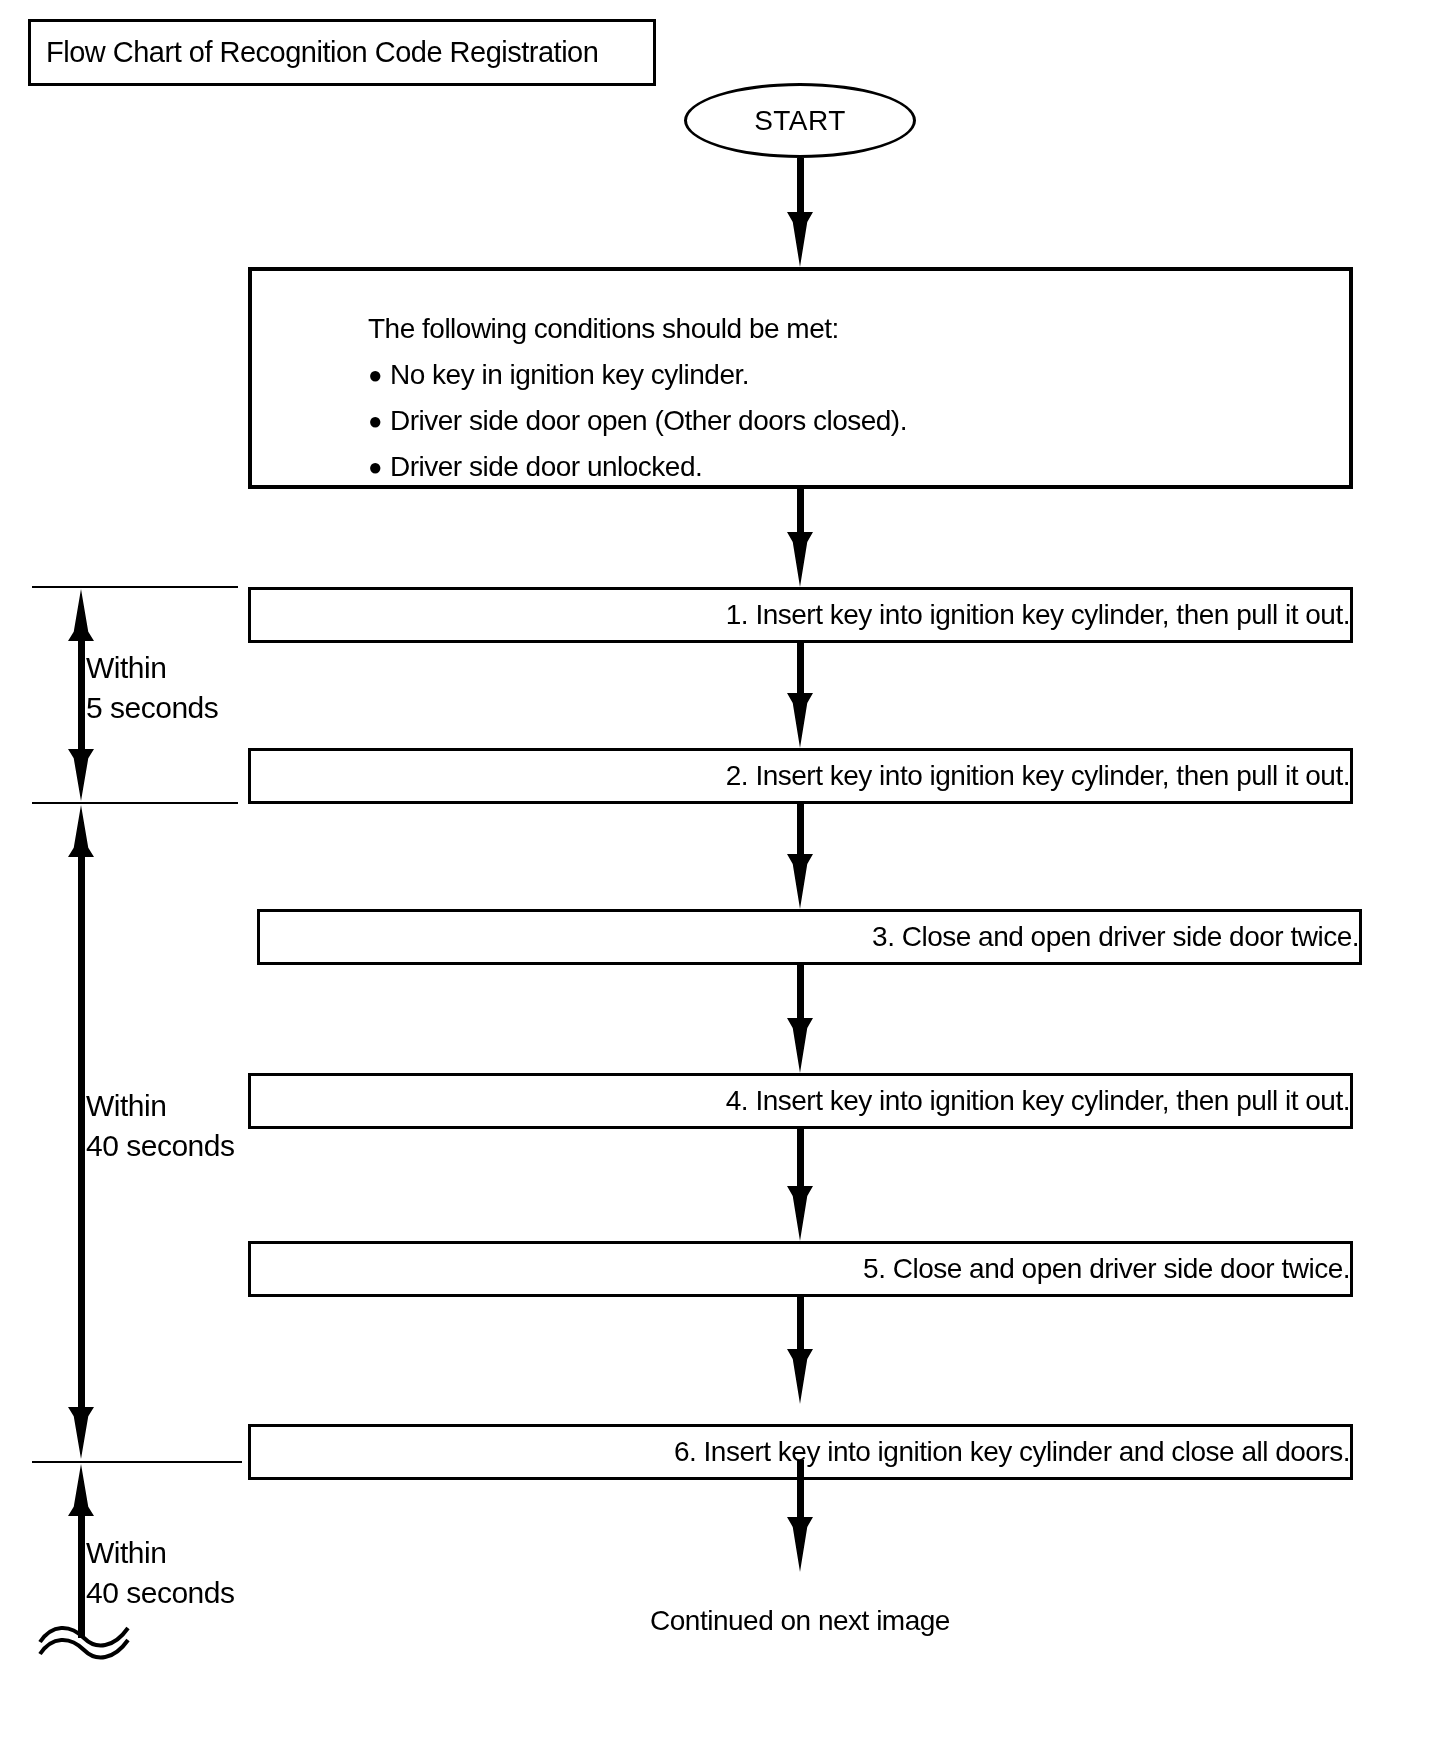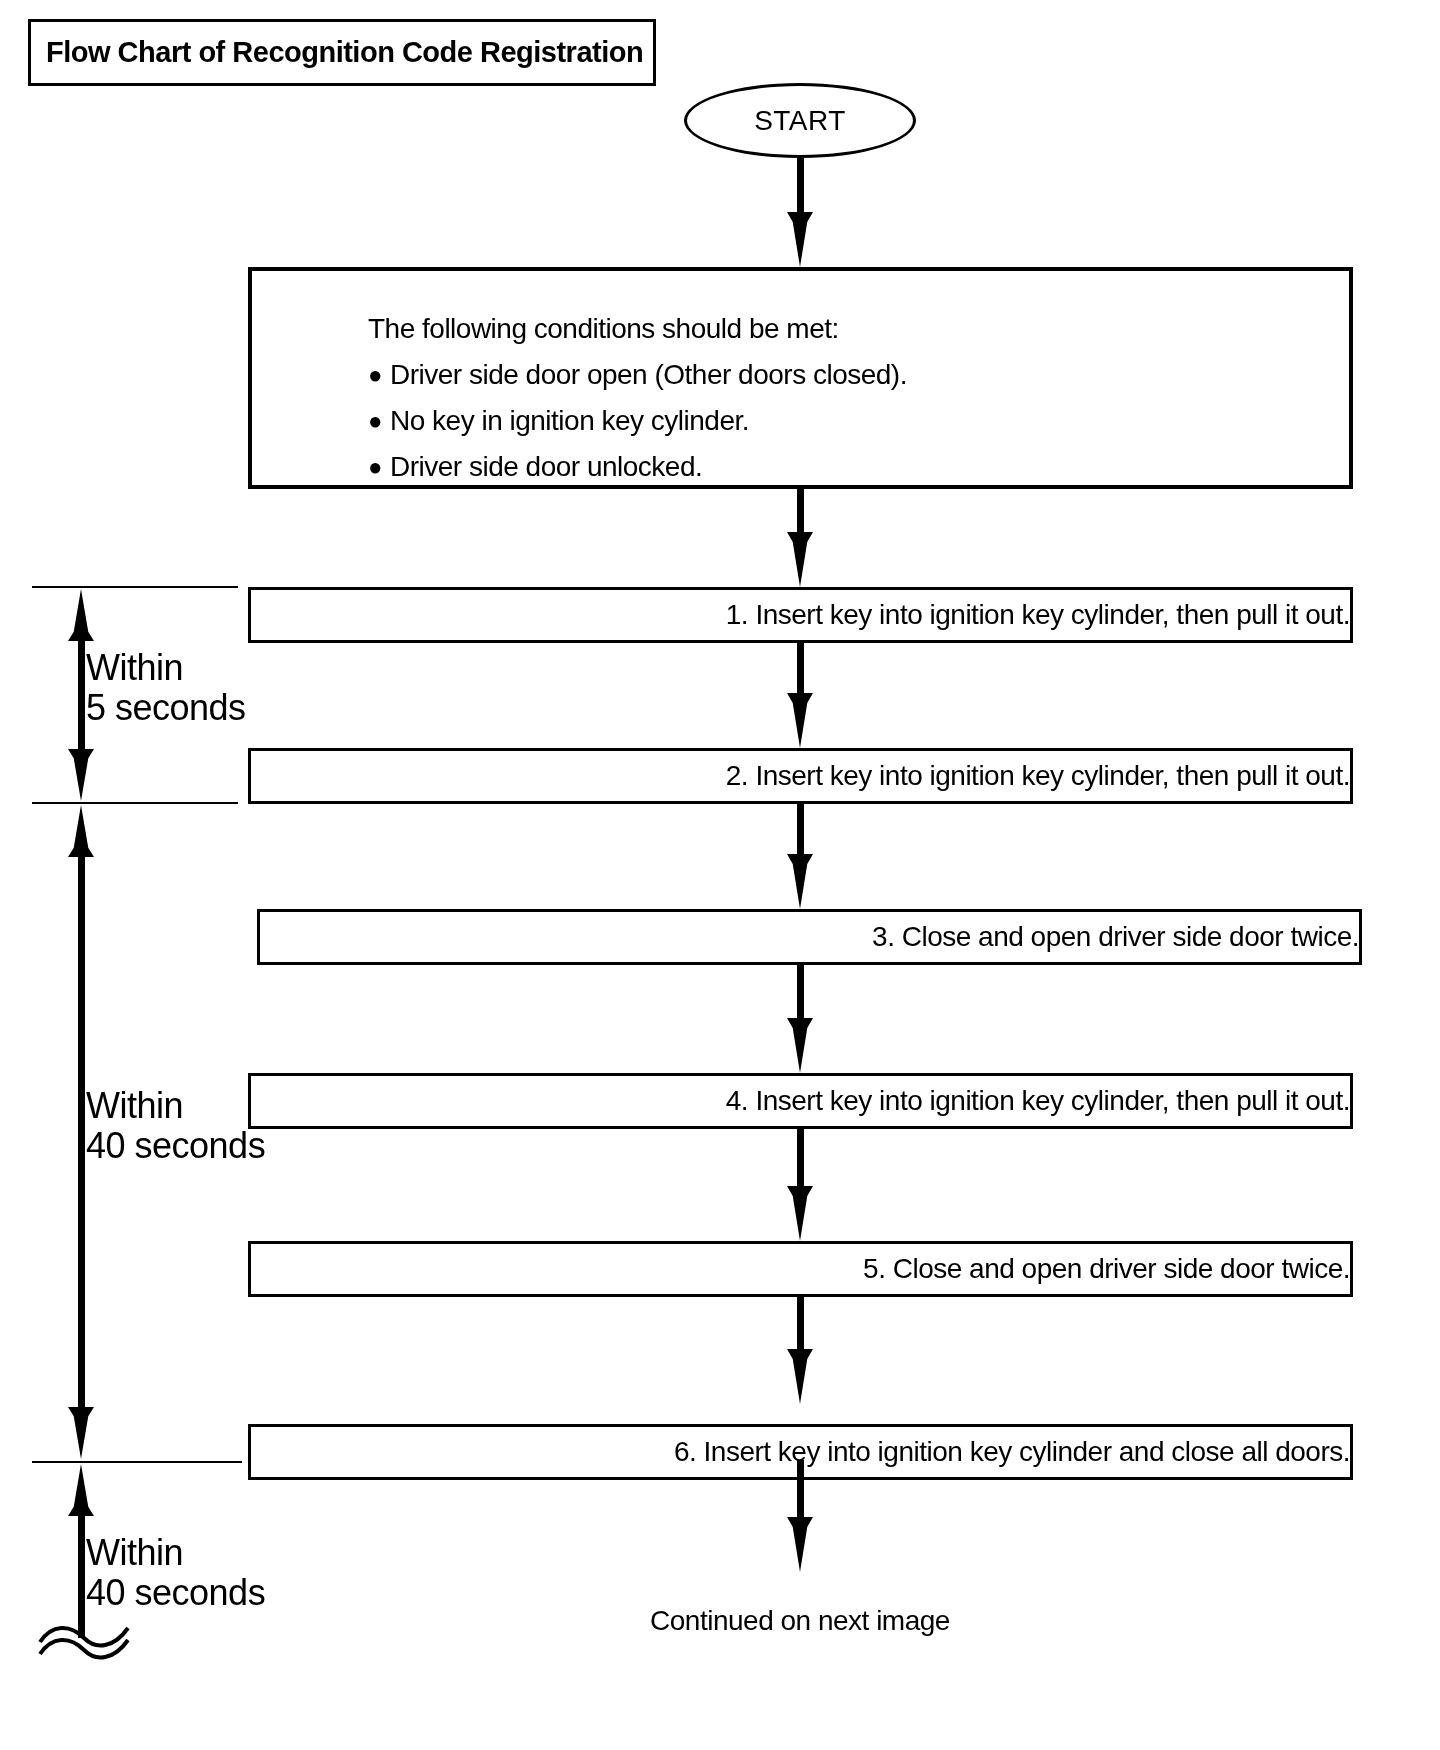--- a/index.html
+++ b/index.html
@@ -11,21 +11,21 @@
     color:#000;
     overflow:hidden;
   }
   .abs{position:absolute;}
   
   .title-box{
     left:28px;top:19px;width:628px;height:67px;
     border:3px solid #000;
     display:flex;align-items:center;
     padding-left:15px;box-sizing:border-box;
-    font-weight:bold;font-size:29px;letter-spacing:-0.5px;
+    font-weight:normal;font-size:29px;letter-spacing:-0.5px;
     white-space:nowrap;
   }
   
   .start-oval{
     left:684px;top:83px;width:232px;height:75px;
     border:3px solid #000;border-radius:50%;
     display:flex;align-items:center;justify-content:center;
     font-size:28px;letter-spacing:0.5px;box-sizing:border-box;
   }
   
@@ -54,21 +54,21 @@
   .bracket{
     width:26px;display:flex;flex-direction:column;align-items:center;
   }
   .bracket .head-up{width:26px;height:52px;background:#000;flex:none;
     clip-path:polygon(50% 0,78% 82%,100% 100%,0 100%,22% 82%);}
   .bracket .head-dn{width:26px;height:52px;background:#000;flex:none;
     clip-path:polygon(0 0,22% 18%,50% 100%,78% 18%,100% 0);}
   .bracket .stem{width:7px;flex:1;background:#000;}
   .hline{height:2px;background:#000;}
   .timing-label{
-    font-size:36px;letter-spacing:-0.5px;line-height:40px;white-space:nowrap;
+    font-size:30px;letter-spacing:-0.5px;line-height:40px;white-space:nowrap;
   }
   .footer-text{
     left:560px;top:1582px;width:480px;text-align:center;
     font-size:28px;letter-spacing:-0.5px;white-space:nowrap;margin-top:23px;
   }
 </style>
 </head>
 <body>
 
 <div class="page">
@@ -81,22 +81,22 @@
     <span>START</span>
   </div>
 
   <div class="abs flow-arrow" style="left:787px;top:158px;height:109px;">
     <div class="stem"></div>
     <div class="head-down"></div>
   </div>
 
   <div class="abs cond-box">
     <div class="cond-line">The following conditions should be met:</div>
+    <div class="cond-line"><span class="bullet">●</span><span>No key in ignition key cylinder.</span></div>
     <div class="cond-line"><span class="bullet">●</span><span>Driver side door open (Other doors closed).</span></div>
-    <div class="cond-line"><span class="bullet">●</span><span>No key in ignition key cylinder.</span></div>
     <div class="cond-line"><span class="bullet">●</span><span>Driver side door unlocked.</span></div>
   </div>
 
   <div class="abs flow-arrow" style="left:787px;top:489px;height:98px;">
     <div class="stem"></div>
     <div class="head-down"></div>
   </div>
 
   <div class="abs step-box" style="top:587px;">
     <span>1. Insert key into ignition key cylinder, then pull it out.</span>

